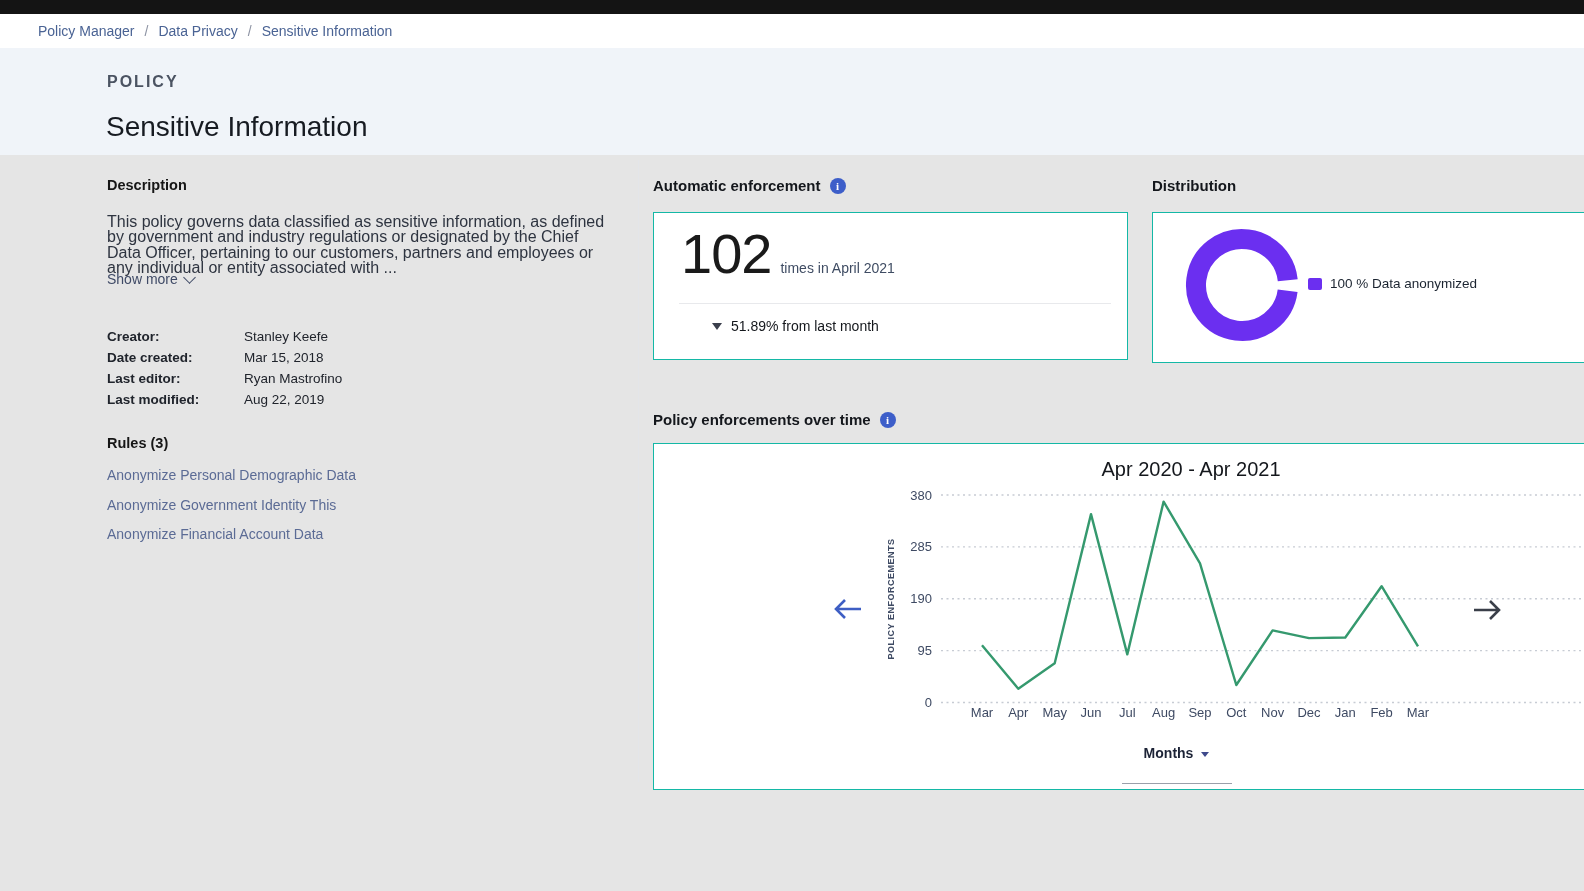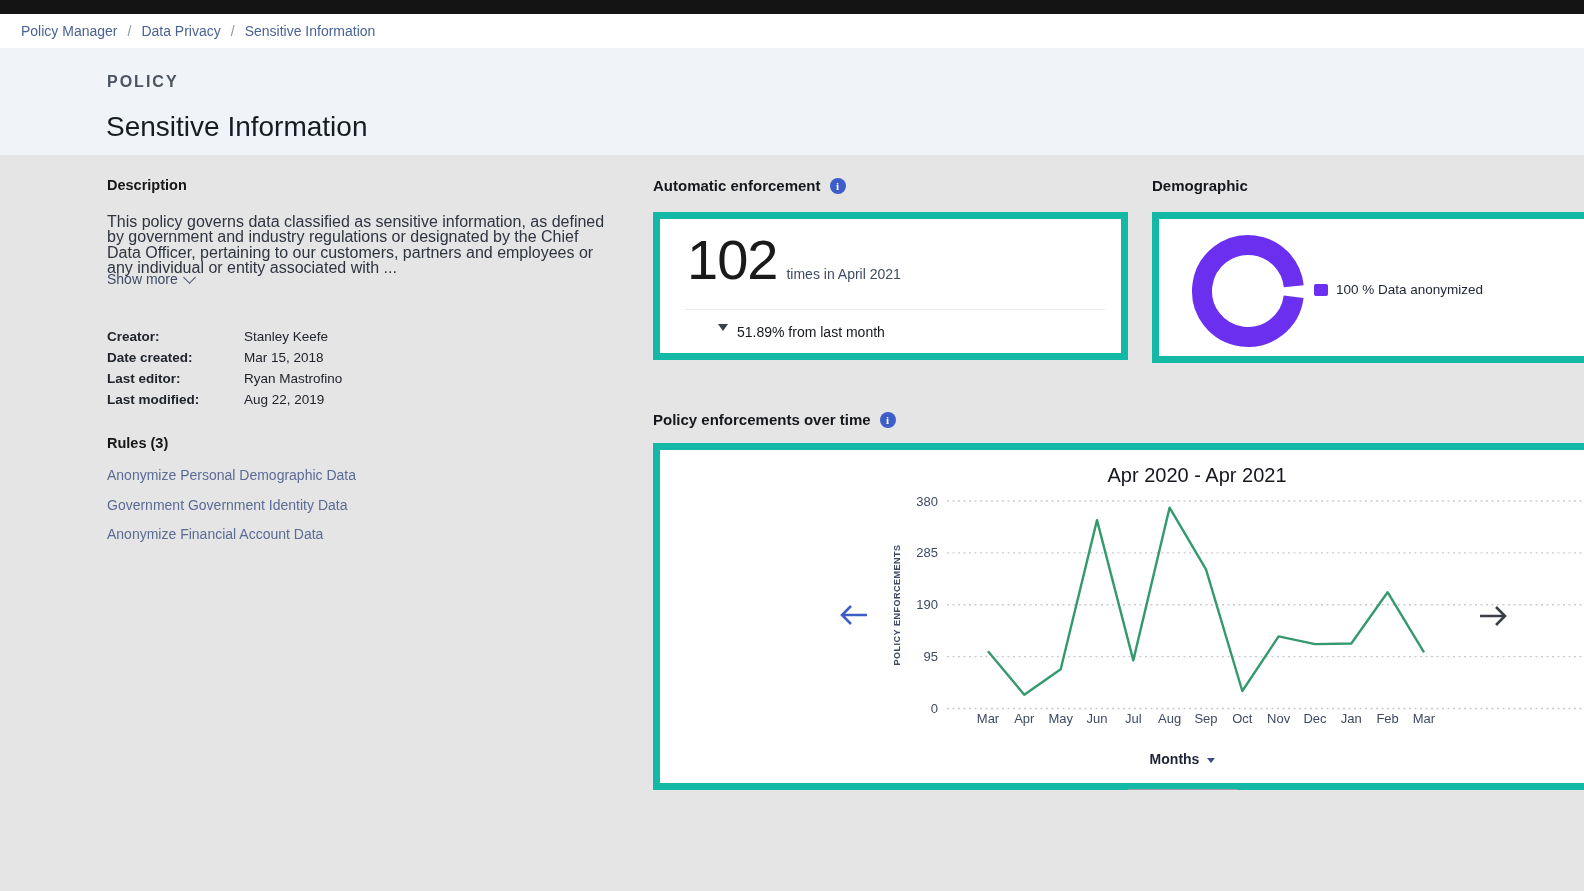--- a/index.html
+++ b/index.html
@@ -1,21 +1,21 @@
 <!DOCTYPE html>
 <html><head>
 <meta charset="utf-8">
 <style>
   html,body{margin:0;padding:0;background:#e8e8e8;}
   .page{position:relative;width:1584px;height:891px;background:#ffffff;overflow:hidden;
         font-family:"Liberation Sans",sans-serif;color:#161616;}
   
   .top-bar{position:absolute;left:0;top:0;width:1584px;height:14px;background:#141414;}
   .crumb-bar{position:absolute;left:0;top:14px;width:1584px;height:34px;background:#ffffff;
-             display:flex;align-items:center;padding-left:21px;box-sizing:border-box;}
+             display:flex;align-items:center;padding-left:38px;box-sizing:border-box;}
   .crumb-bar a{font-size:14px;color:#4a6394;text-decoration:none;cursor:pointer;}
   .crumb-sep{font-size:14px;color:#8d93a3;margin:0 10px;}
   
   .header-band{position:absolute;left:0;top:48px;width:1584px;height:107px;background:#f0f4f9;
                border-bottom:1px solid #e5e9ef;}
   .eyebrow{position:absolute;left:107px;top:25px;font-size:16px;font-weight:bold;
            letter-spacing:2px;color:#4b5362;}
   .page-title{position:absolute;left:106px;top:44px;font-size:28px;font-weight:400;color:#171b22;}
   
   .content{position:absolute;left:0;top:155px;width:1584px;height:736px;background:#e5e5e5;}
@@ -34,27 +34,27 @@
   .rules-label{top:280px;}
   .rules{position:absolute;left:107px;top:311px;list-style:none;margin:0;padding:0;}
   .rules li{margin-bottom:11.5px;}
   .rules a{font-size:14px;color:#5b6b95;text-decoration:none;cursor:pointer;}
   
   .sec-title{position:absolute;font-size:15px;font-weight:bold;color:#14171c;display:flex;align-items:center;gap:9px;}
   .info-badge{width:16px;height:16px;border-radius:50%;background:#3d5ec9;color:#fff;font-size:11px;
               font-weight:bold;display:flex;align-items:center;justify-content:center;cursor:pointer;
               font-family:"Liberation Serif",serif;}
   
-  .card{position:absolute;background:#fff;border:7px solid #14b8a6;box-sizing:border-box;}
+  .card{position:absolute;background:#fff;border:1px solid #14b8a6;box-sizing:border-box;}
   .card-enf{left:653px;top:57px;width:475px;height:148px;}
   .big-row{position:absolute;left:27px;top:8px;display:flex;align-items:baseline;}
   .big-num{font-size:56px;font-weight:400;color:#1a1a1a;letter-spacing:-1px;}
   .big-cap{font-size:14px;color:#3f4c63;margin-left:9px;}
   .enf-divider{position:absolute;left:25px;right:16px;top:90px;height:1px;background:#e8e9ec;}
-  .delta-row{position:absolute;left:58px;top:105px;display:flex;align-items:flex-start;gap:9px;}
+  .delta-row{position:absolute;left:58px;top:105px;display:flex;align-items:center;gap:9px;}
   .tri-down{width:0;height:0;border-left:5.5px solid transparent;border-right:5.5px solid transparent;
             border-top:7px solid #3a3f4c;}
   .delta-text{font-size:14px;color:#14171c;}
   .card-dist{left:1152px;top:57px;width:440px;height:151px;}
   .legend{position:absolute;left:155px;top:63px;display:flex;align-items:center;gap:8px;}
   .legend-swatch{width:14px;height:12px;background:#6b2ff0;border-radius:2px;}
   .legend-text{font-size:13.5px;color:#1b2430;}
   .card-chart{left:653px;top:288px;width:941px;height:347px;}
   .chart-title{position:absolute;left:287px;top:14px;width:500px;text-align:center;
                font-size:20px;color:#14171c;}
@@ -119,21 +119,21 @@
         <span class="ml">Last modified:</span>
         <span>Aug 22, 2019</span>
       </div>
     </div>
 
     <div class="rules-label">Rules (3)</div>
     <ul class="rules">
       <li>
         <a>Anonymize Personal Demographic Data</a></li>
       <li>
-        <a>Government Government Identity Data</a></li>
+        <a>Anonymize Government Identity This</a></li>
       <li>
         <a>Anonymize Financial Account Data</a></li>
     </ul>
 
     <div class="sec-title" style="left:653px;top:22px;">
       <span>Automatic enforcement</span>
       <span class="info-badge" style="background: rgb(61, 94, 201);">i</span>
     </div>
     <section class="card card-enf">
       <div class="big-row">
@@ -141,21 +141,21 @@
         <span class="big-cap">times in April 2021</span>
       </div>
       <div class="enf-divider"></div>
       <div class="delta-row">
         <span class="tri-down"></span>
         <span class="delta-text">51.89% from last month</span>
       </div>
     </section>
 
     <div class="sec-title" style="left:1152px;top:22px;">
-      <span>Demographic</span>
+      <span>Distribution</span>
     </div>
     <section class="card card-dist">
       <svg width="130" height="124" style="position:absolute;left:26px;top:10px;">
         <circle id="donut-ring" cx="63" cy="62" r="46" fill="none" stroke="#6b2ff0" stroke-width="20" transform="rotate(7.2 63 62)" stroke-dasharray="278.043516213311 10.983007916949926"></circle>
       </svg>
       <div class="legend">
         <span class="legend-swatch" style="background: rgb(107, 47, 240);"></span>
         <span class="legend-text">100 % Data anonymized</span>
       </div>
     </section>

